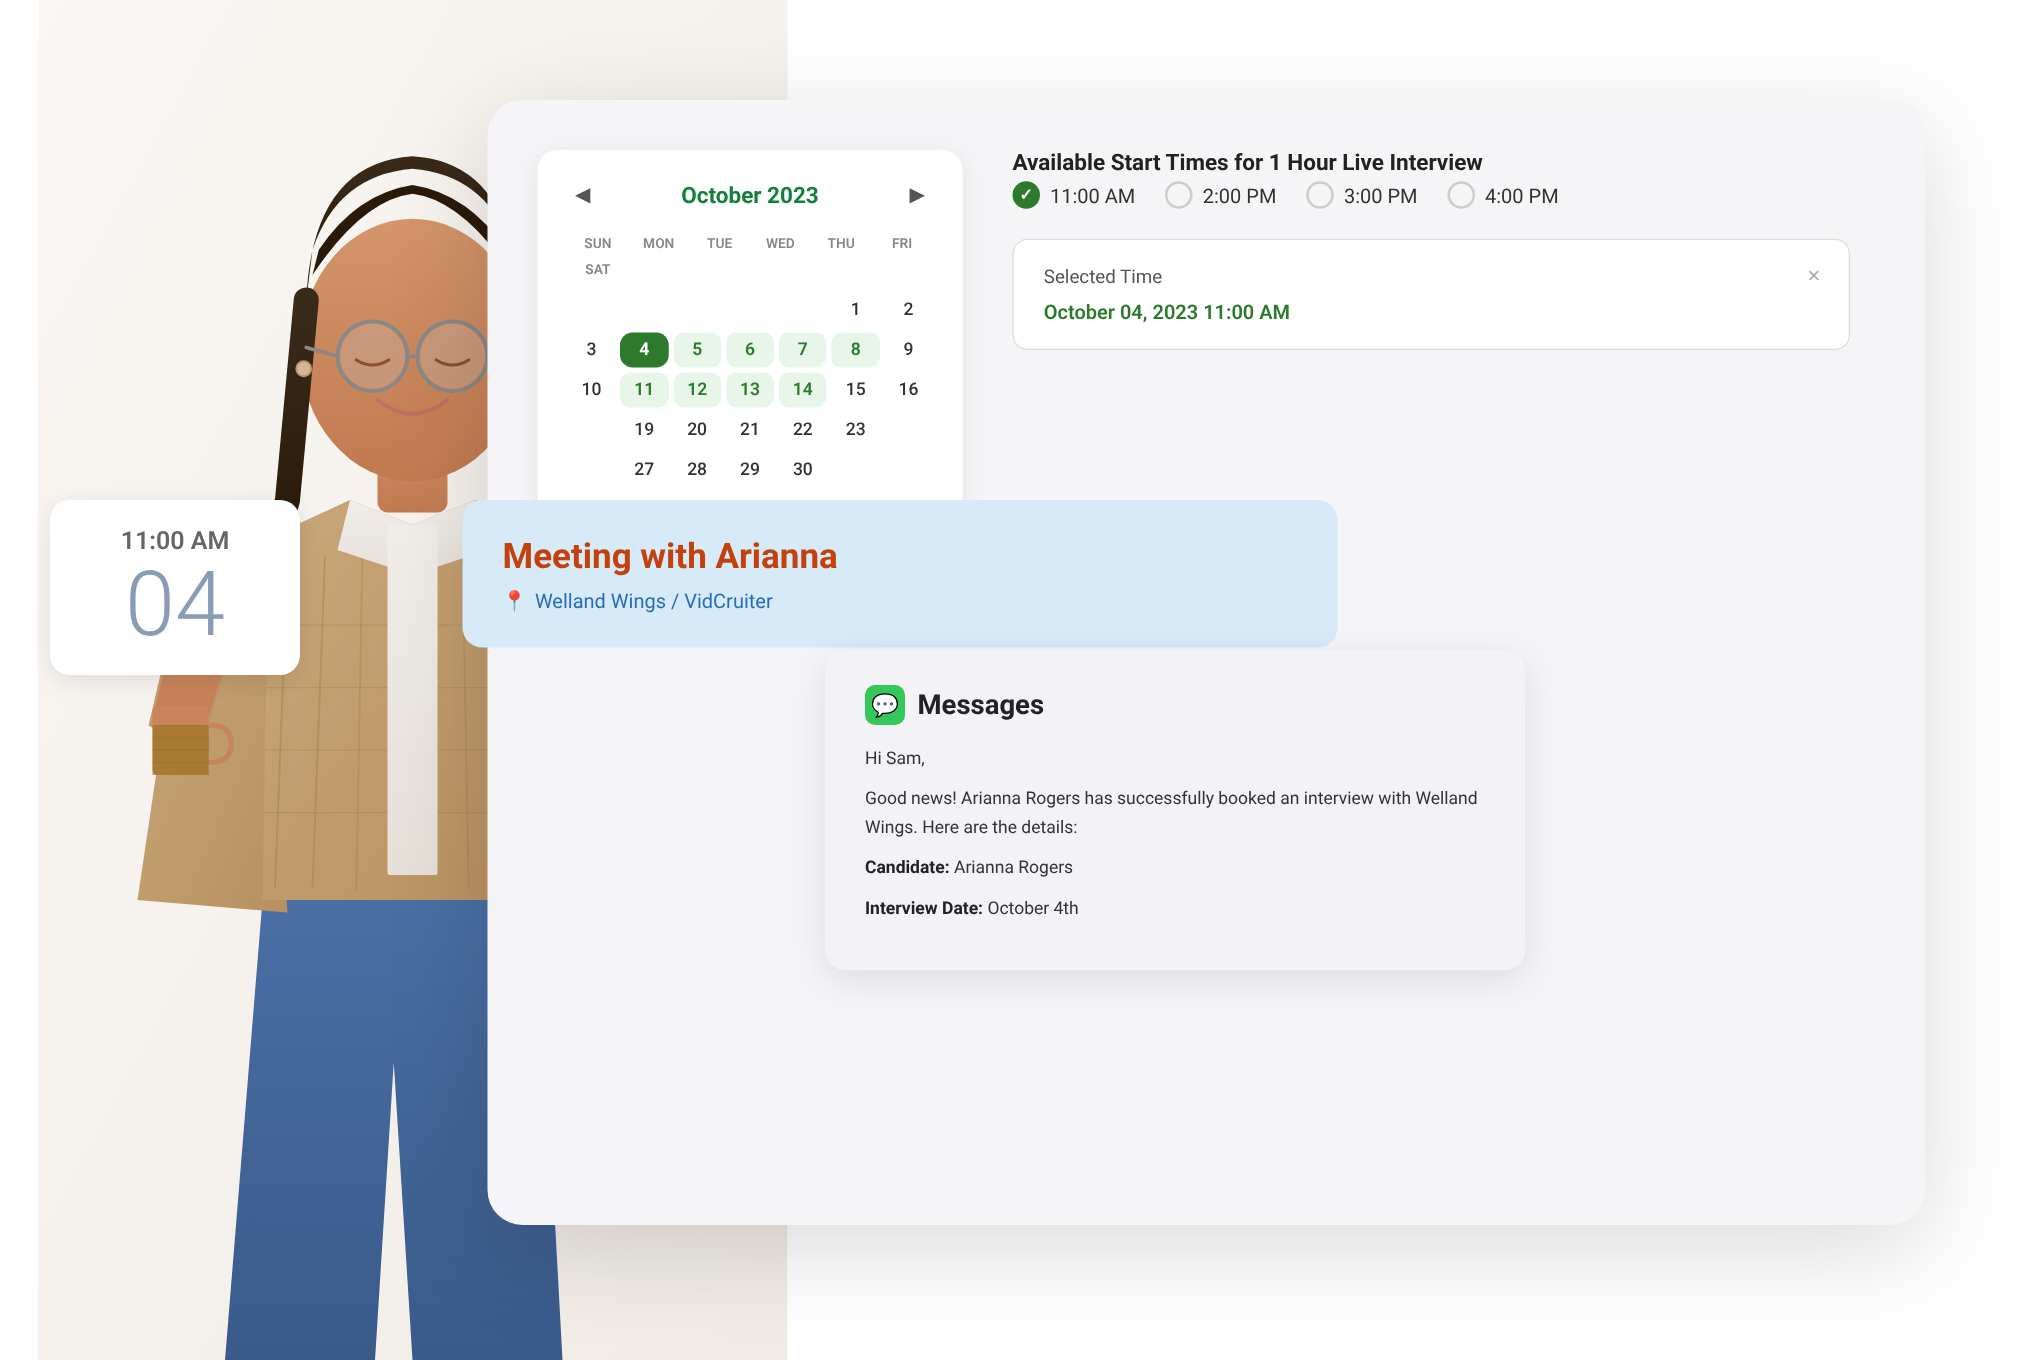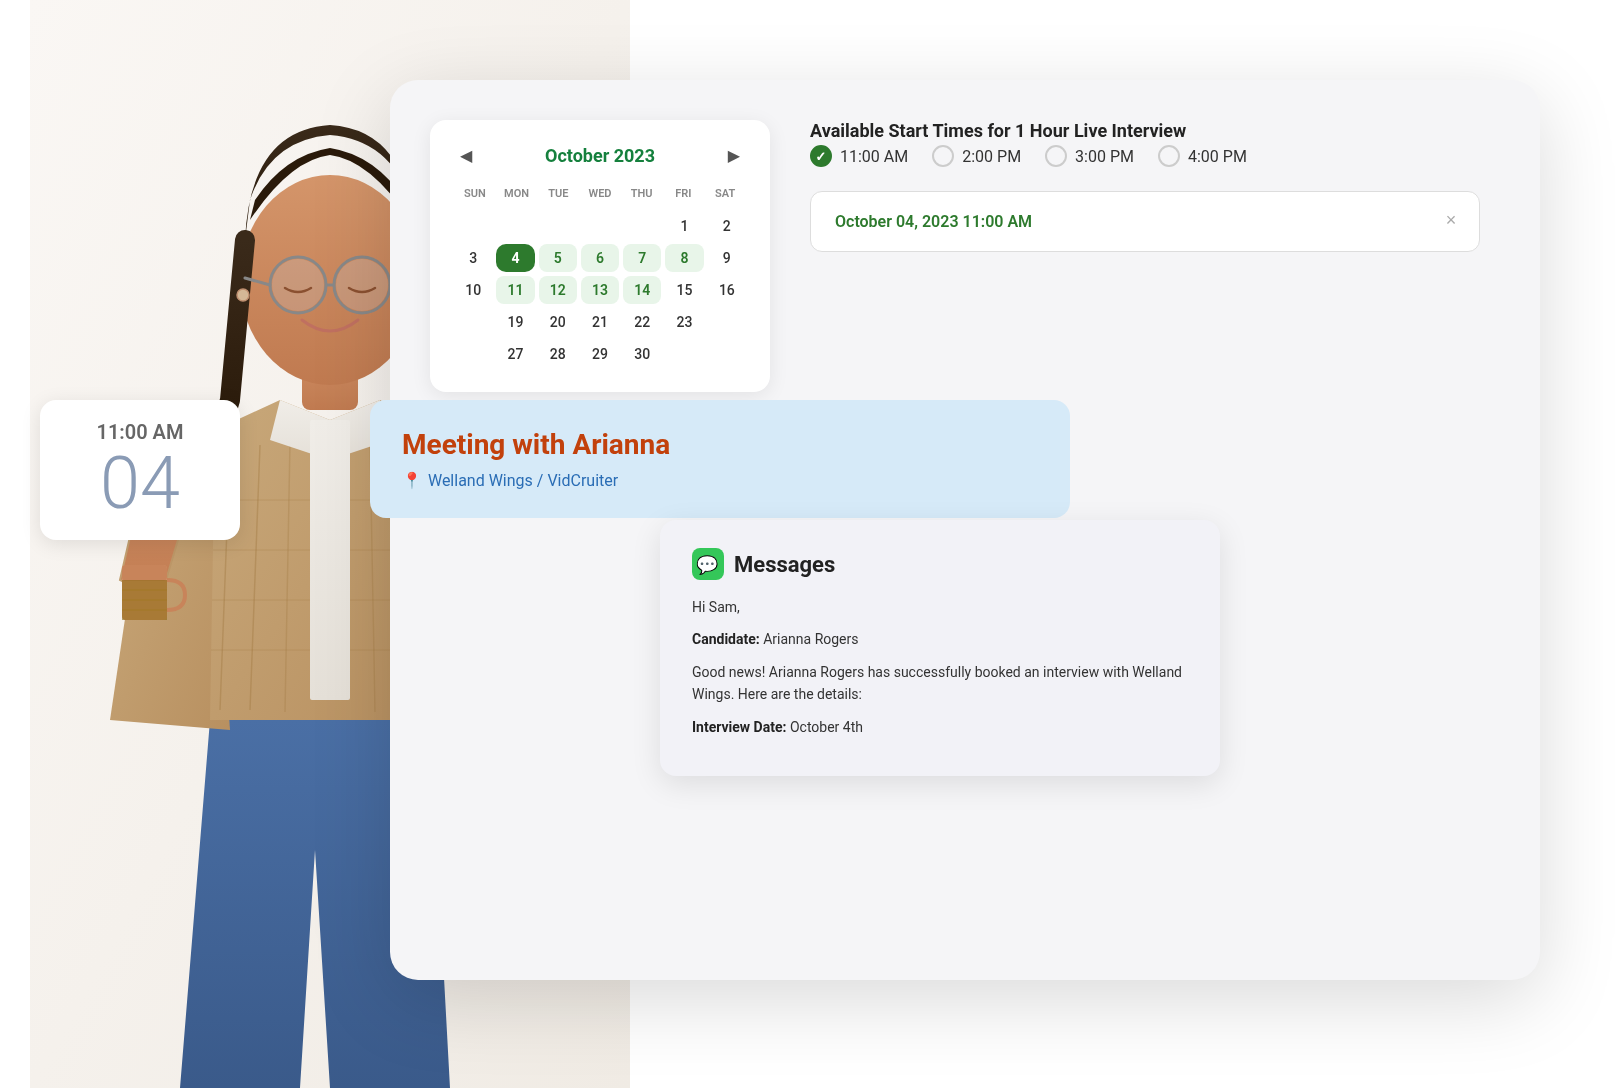--- a/index.html
+++ b/index.html
@@ -94,21 +94,21 @@
       font-weight: 700;
       color: #15803d;
     }
 
     .calendar-grid {
       width: 100%;
     }
 
     .calendar-weekdays {
       display: grid;
-      grid-template-columns: repeat(7, 1fr);
+      grid-template-columns: repeat(6, 1fr);
       margin-bottom: 8px;
     }
 
     .weekday {
       text-align: center;
       font-size: 11px;
       font-weight: 600;
       color: #888;
       padding: 4px 0;
     }
@@ -539,20 +539,21 @@
             <div class="radio-circle"></div>
             <span>3:00 PM</span>
           </div>
           <div class="time-option">
             <div class="radio-circle"></div>
             <span>4:00 PM</span>
           </div>
         </div>
 
         <div class="selected-time-box">
+          <div class="selected-time-label">Selected Time</div>
           <div class="selected-time-value">October 04, 2023 11:00 AM</div>
           <button class="close-btn">×</button>
         </div>
       </div>
 
     </div>
   </div>
 
   <div class="meeting-time-float">
     <div class="meeting-time-text">11:00 AM</div>
@@ -567,25 +568,25 @@
     </div>
   </div>
 
   <div class="messages-card">
     <div class="messages-header">
       <div class="messages-icon">💬</div>
       <span class="messages-title">Messages</span>
     </div>
     <div class="messages-body">
       <p>Hi Sam,</p>
+      <p>Good news! Arianna Rogers has successfully booked an interview with Welland Wings. Here are the details:</p>
       <p>
         <span class="detail-line">Candidate:</span>
         <span>Arianna Rogers</span>
       </p>
-      <p>Good news! Arianna Rogers has successfully booked an interview with Welland Wings. Here are the details:</p>
       <p>
         <span class="detail-line">Interview Date:</span>
         <span>October 4th</span>
       </p>
     </div>
   </div>
 
 </div>
 
 </body></html>

